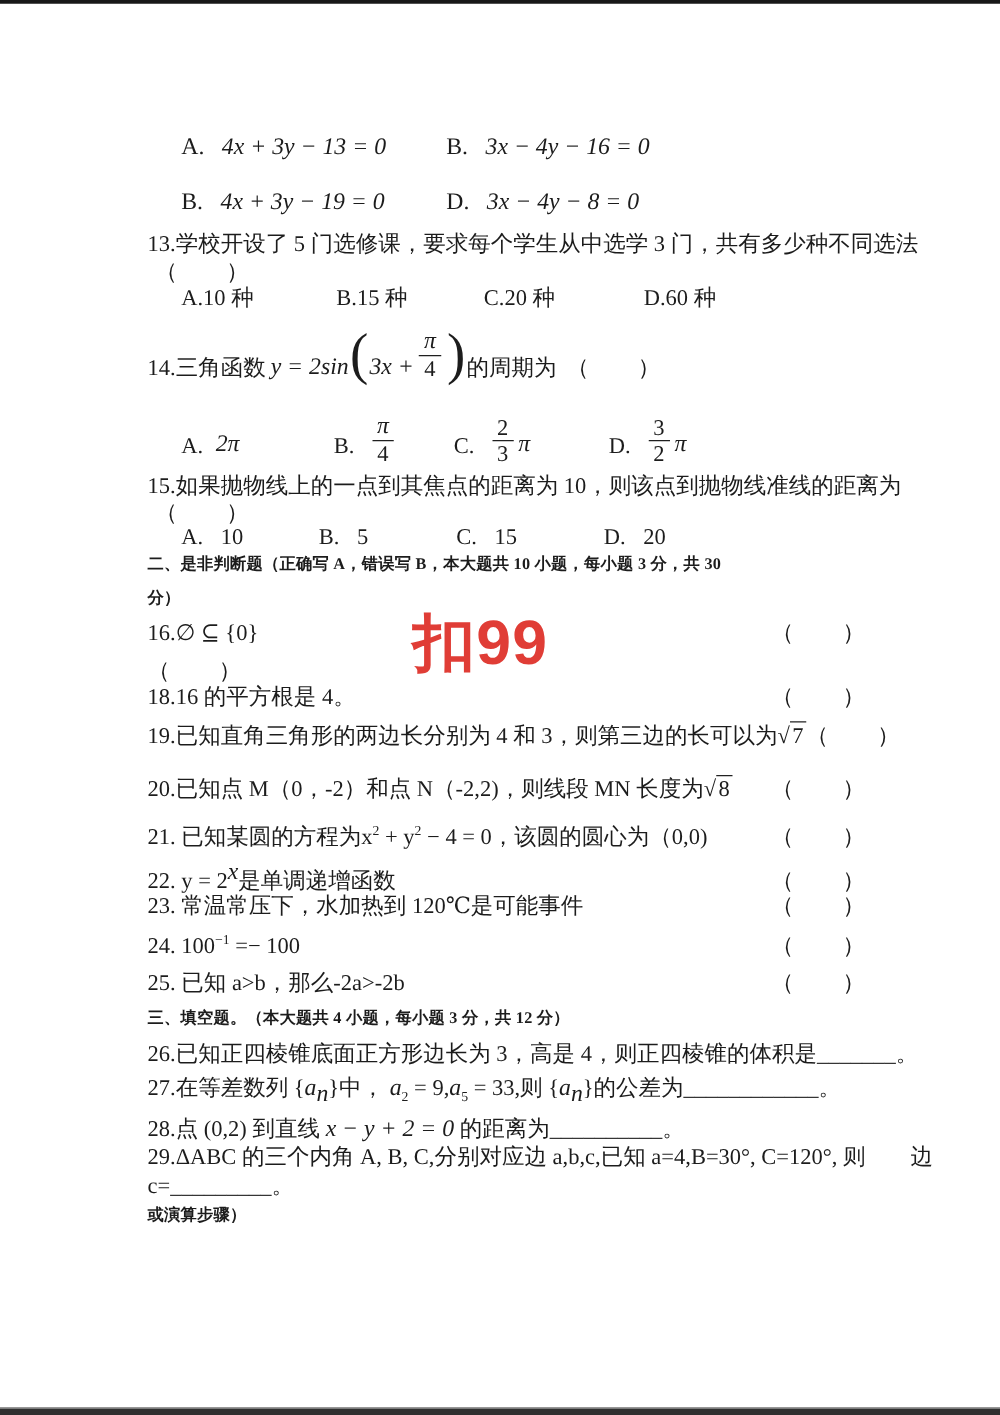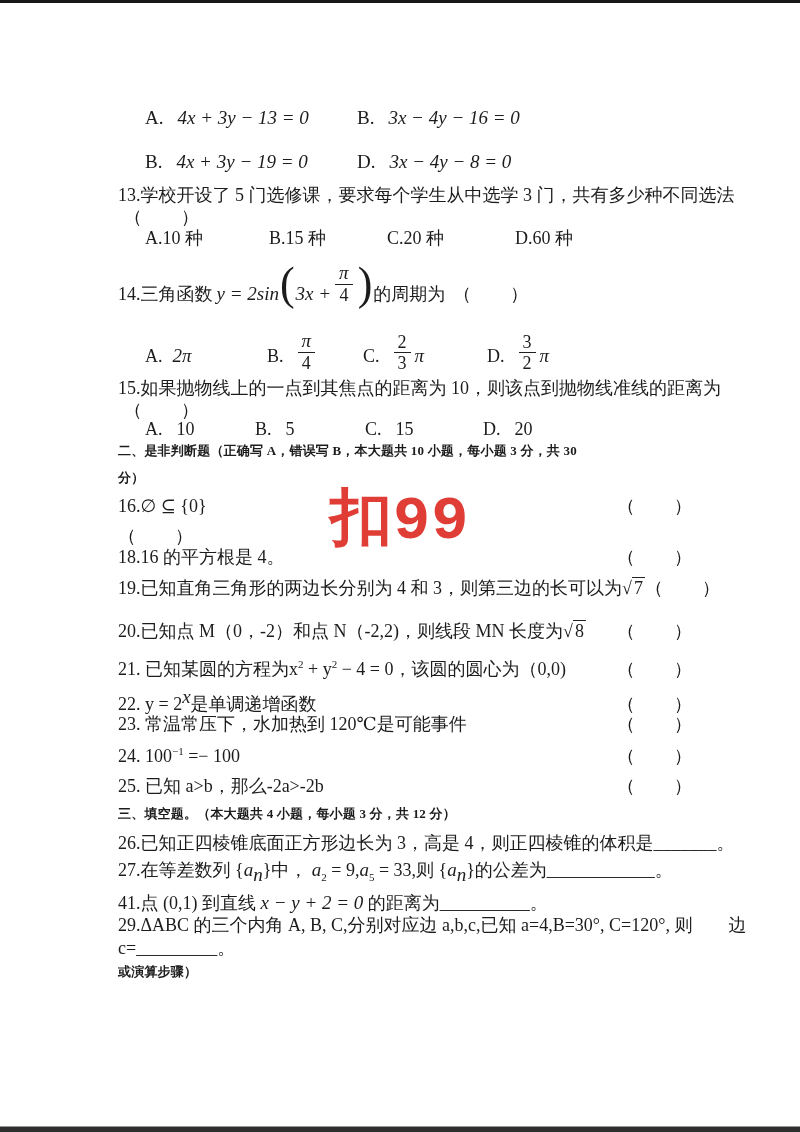--- a/index.html
+++ b/index.html
@@ -26,22 +26,22 @@
   .tallline{display:flex;align-items:flex-end;height:56px;}
   .bigp{font-size:44px;font-weight:300;line-height:1;display:inline-block;transform:scaleY(1.05);margin:0 1px;}
   .frac{display:inline-flex;flex-direction:column;align-items:center;line-height:1.15;font-size:18px;vertical-align:middle;margin:0 4px;}
   .frac .num{border-bottom:1.3px solid #1f1f1f;padding:0 4px;}
   .frac .den{padding:0 2px;}
   .opt14row{display:flex;align-items:flex-end;height:50px;}
   .opt14{display:inline-flex;align-items:flex-end;}
   .opt14 .frac{margin-bottom:-6px;}
   .watermark{
     position:absolute;left:330px;top:486px;
-    font-family:Liberation Mono, monospace;
-    font-weight:700;font-size:62px;line-height:1.15;letter-spacing:1px;
+    font-family:Liberation Sans, sans-serif;
+    font-weight:700;font-size:50px;line-height:1.15;letter-spacing:1px;
   }
 </style>
 </head>
 <body>
 
 <div class="page">
   <div class="edge-top"></div>
 
   <div class="line flexrow indent" style="top:106px">
     <span class="mathit" style="width:212px"><span class="optlabel" style="font-style:normal">A.</span><span>4x + 3y − 13 = 0</span></span>
@@ -160,21 +160,21 @@
 
   <div class="line bold" style="top:800px">三、填空题。（本大题共 4 小题，每小题 3 分，共 12 分）</div>
 
   <div class="line" style="top:831px">26.已知正四棱锥底面正方形边长为 3，高是 4，则正四棱锥的体积是_______。</div>
 
   <div class="line" style="top:858px">
     <span>27.在等差数列 {</span><span class="mathit">a</span><sub class="mathit">n</sub><span>}中， </span><span class="mathit">a</span><sub>2</sub><span> = 9,</span><span class="mathit">a</span><sub>5</sub><span> = 33,则 {</span><span class="mathit">a</span><sub class="mathit">n</sub><span>}的公差为____________。</span>
   </div>
 
   <div class="line" style="top:891px">
-    <span>41.点 (0,1) 到直线 </span><span class="mathit">x − y + 2 = 0</span><span> 的距离为__________。</span>
+    <span>28.点 (0,2) 到直线 </span><span class="mathit">x − y + 2 = 0</span><span> 的距离为__________。</span>
   </div>
 
   <div class="line" style="top:913px">29.ΔABC 的三个内角 A, B, C,分别对应边 a,b,c,已知 a=4,B=30°, C=120°, 则　　边</div>
   <div class="line" style="top:936px">c=_________。</div>
 
   <div class="line bold" style="top:958px">
     <div>或演算步骤）</div>
   </div>
 
   <div class="watermark" style="color: rgb(224, 61, 54);">扣99</div>

